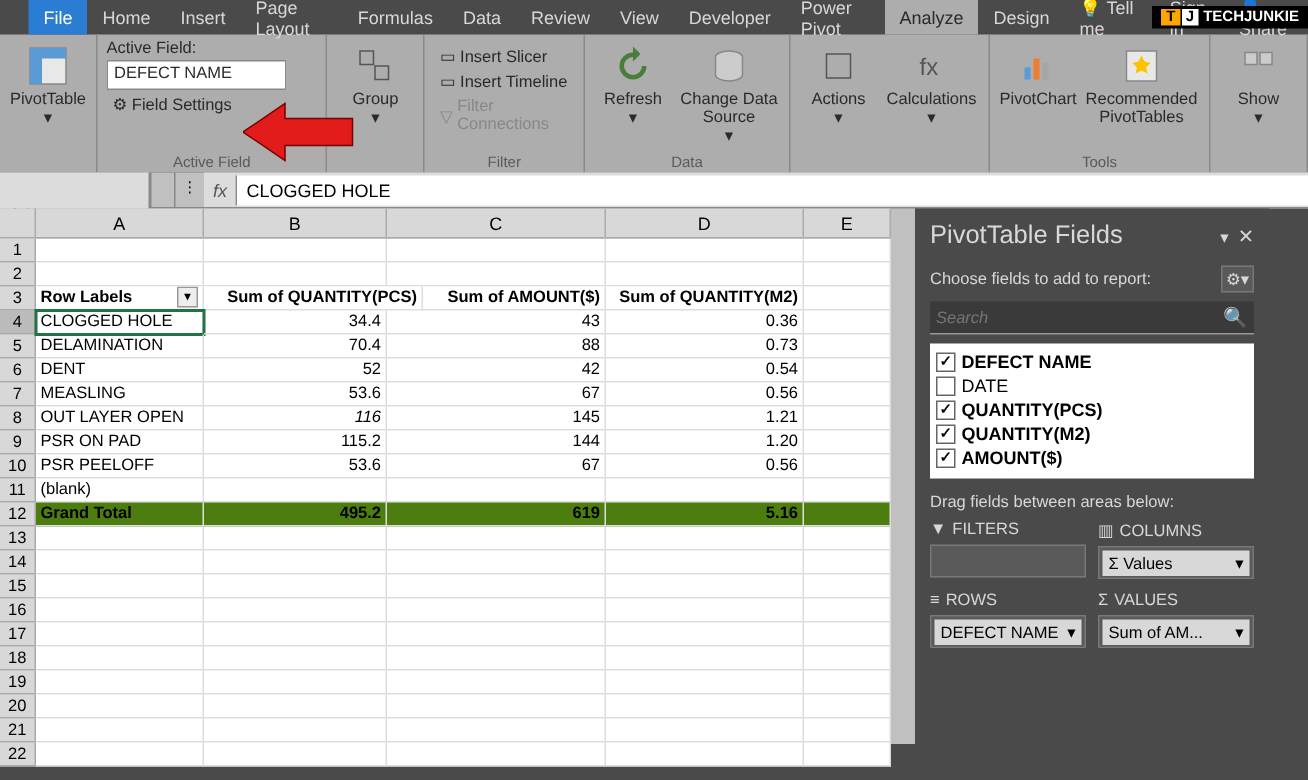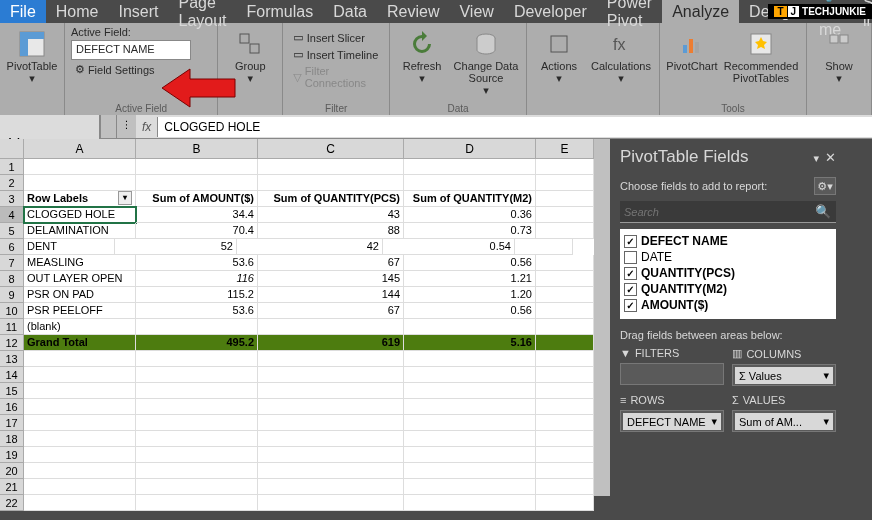--- a/index.html
+++ b/index.html
@@ -3,21 +3,21 @@
 <meta charset="utf-8">
 <style>
 * { margin: 0; padding: 0; box-sizing: border-box; font-family: 'Segoe UI', Tahoma, sans-serif; }
 body { background: #4a4a4a; width: 872px; height: 520px; position: relative; overflow: hidden; }
 
 .titlebar-right { position: absolute; top: 0; right: 0; display: flex; align-items: center; height: 23px; }
 .tj-logo { background: #000; color: #fff; padding: 2px 6px; font-size: 10px; font-weight: bold; display: flex; align-items: center; }
 .tj-t { background: #ffa500; color: #000; padding: 0 3px; margin-right: 1px; }
 .tj-j { background: #fff; color: #000; padding: 0 3px; margin-right: 3px; }
 
-.menubar { display: flex; height: 23px; background: #4a4a4a; color: #d8d8d8; font-size: 16px; align-items: stretch; }
+.menubar { display: flex; height: 23px; background: #4a4a4a; color: #d8d8d8; font-size: 12px; align-items: stretch; padding-left: 19px; }
 .menu-item { padding: 4px 10px; cursor: pointer; display: flex; align-items: center; }
 .menu-item.file { background: #2b7cd3; color: #fff; }
 .menu-item.active { background: #adadad; color: #2a2a2a; }
 
 .ribbon { display: flex; height: 92px; background: #adadad; color: #2a2a2a; }
 .ribbon-group { display: flex; flex-direction: column; border-right: 1px solid #8a8a8a; padding: 3px 6px 1px; }
 .ribbon-group-label { font-size: 10px; text-align: center; margin-top: auto; color: #5a5a5a; }
 .ribbon-controls { display: flex; gap: 4px; flex: 1; }
 .btn-lg { display: flex; flex-direction: column; align-items: center; justify-content: flex-start; width: 52px; font-size: 11px; text-align: center; padding-top: 2px; cursor: pointer; }
 .btn-lg .ic { width: 32px; height: 32px; display: flex; align-items: center; justify-content: center; }
@@ -321,41 +321,41 @@
           </div>
           <div class="grow">
             <div class="cell " style="width: 112px;"></div>
             <div class="cell " style="width: 122px;"></div>
             <div class="cell " style="width: 146px;"></div>
             <div class="cell " style="width: 132px;"></div>
             <div class="cell " style="width: 58px;"></div>
           </div>
           <div class="grow">
             <div class="cell hdr" style="width: 112px;">Row Labels<span class="dropdown-btn">▾</span></div>
+            <div class="cell hdr num" style="width: 146px;">Sum of QUANTITY(PCS)</div>
             <div class="cell hdr num" style="width: 122px;">Sum of AMOUNT($)</div>
-            <div class="cell hdr num" style="width: 146px;">Sum of QUANTITY(PCS)</div>
             <div class="cell hdr num" style="width: 132px;">Sum of QUANTITY(M2)</div>
             <div class="cell " style="width: 58px;"></div>
           </div>
           <div class="grow">
             <div class="cell sel" style="width: 112px;">CLOGGED HOLE</div>
             <div class="cell num" style="width: 122px;">34.4</div>
             <div class="cell num" style="width: 146px;">43</div>
             <div class="cell num" style="width: 132px;">0.36</div>
             <div class="cell " style="width: 58px;"></div>
           </div>
           <div class="grow">
             <div class="cell " style="width: 112px;">DELAMINATION</div>
             <div class="cell num" style="width: 122px;">70.4</div>
             <div class="cell num" style="width: 146px;">88</div>
             <div class="cell num" style="width: 132px;">0.73</div>
             <div class="cell " style="width: 58px;"></div>
           </div>
           <div class="grow">
-            <div class="cell " style="width: 91px;">DENT</div>
+            <div class="cell " style="width: 112px;">DENT</div>
             <div class="cell num" style="width: 122px;">52</div>
             <div class="cell num" style="width: 146px;">42</div>
             <div class="cell num" style="width: 132px;">0.54</div>
             <div class="cell " style="width: 58px;"></div>
           </div>
           <div class="grow">
             <div class="cell " style="width: 112px;">MEASLING</div>
             <div class="cell num" style="width: 122px;">53.6</div>
             <div class="cell num" style="width: 146px;">67</div>
             <div class="cell num" style="width: 132px;">0.56</div>

